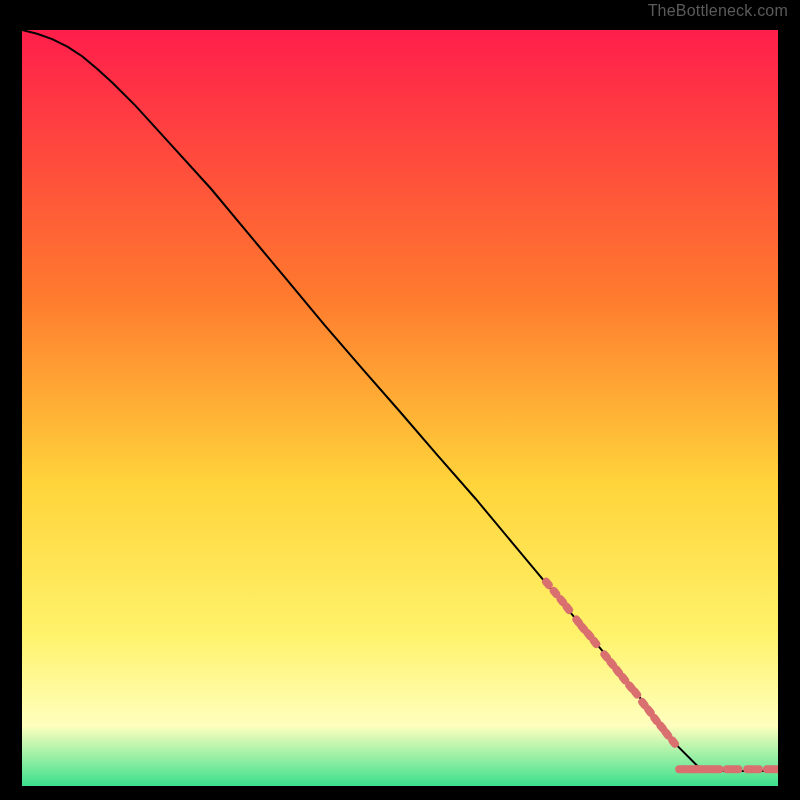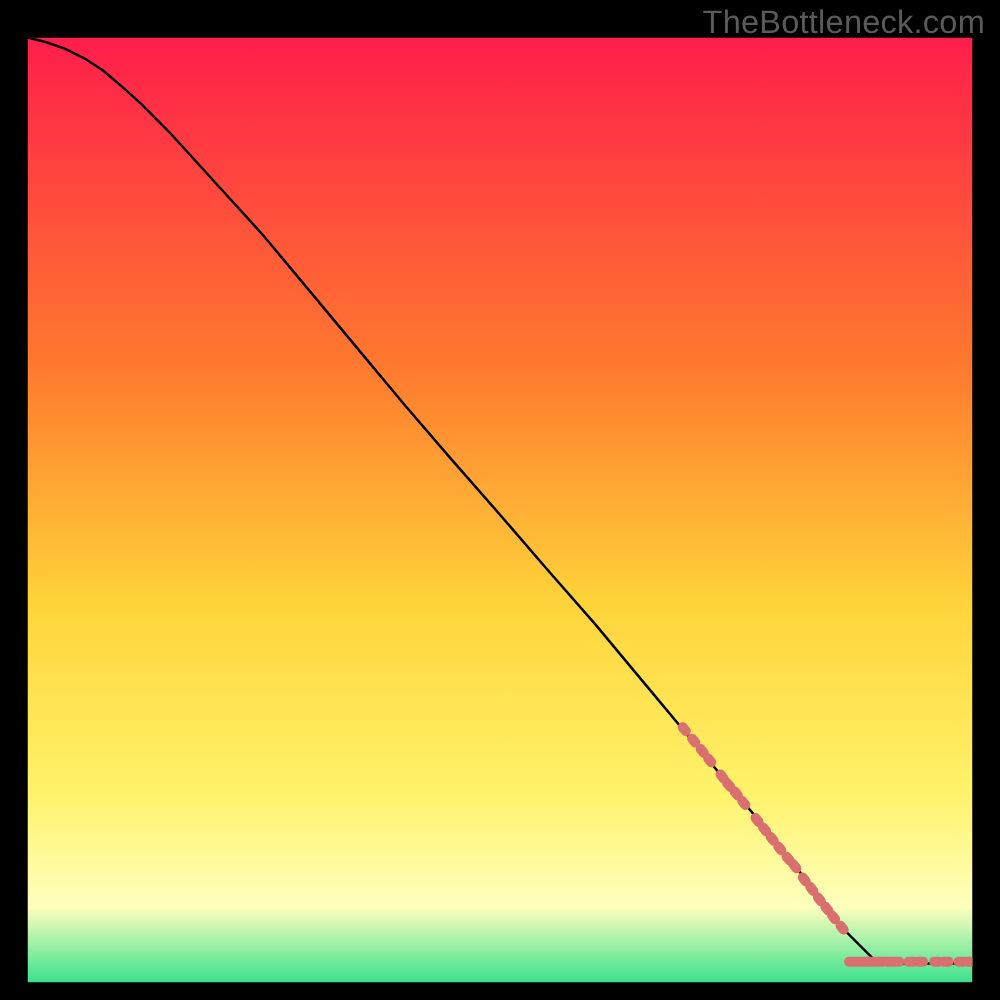--- a/index.html
+++ b/index.html
@@ -15,21 +15,21 @@
     position: relative;
     width: 800px;
     height: 800px;
     background: #000;
   }
   .watermark {
     position: absolute;
     top: 2px;
     right: 12px;
     color: #5a5a5a;
-    font-size: 26px;
+    font-size: 16px;
     font-weight: 500;
     letter-spacing: 0.2px;
   }
   .plot-wrap {
     position: absolute;
     left: 22px;
     top: 30px;
     width: 756px;
     height: 756px;
   }

